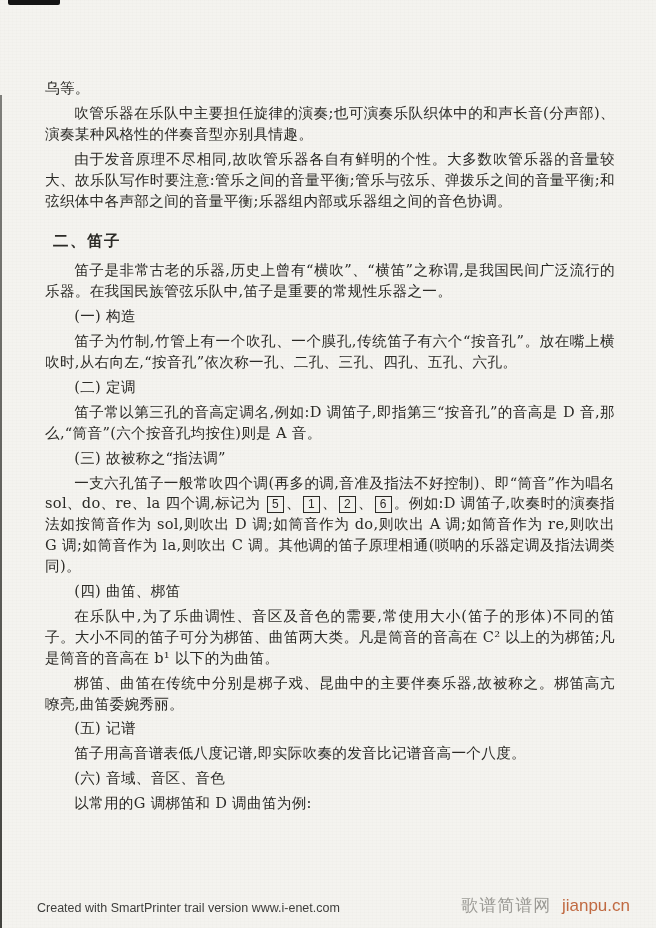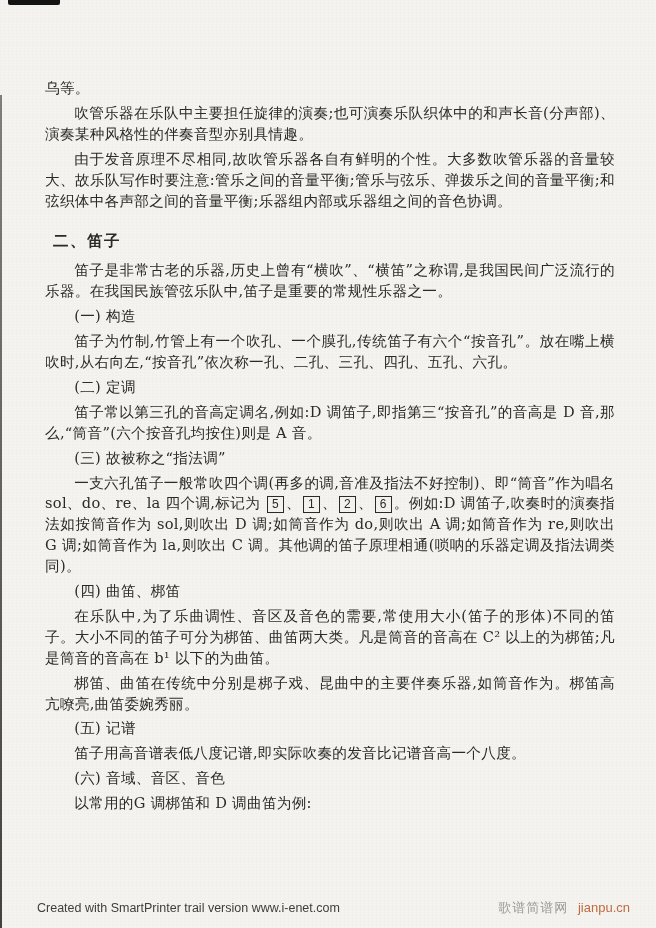--- a/index.html
+++ b/index.html
@@ -37,21 +37,21 @@
   }
 
   .footer-left {
     position:absolute; left:37px; bottom:13px;
     font-family:"Liberation Sans",sans-serif;
     font-size:12.5px; color:#3e3e3c;
   }
   .footer-right {
     position:absolute; right:26px; bottom:11px;
     font-family:"Liberation Sans",sans-serif;
-    font-size:13px; color:#9b9a95; letter-spacing:1px;
+    font-size:17px; color:#9b9a95; letter-spacing:1px;
   }
   .footer-right .lnk { letter-spacing:0; margin-left:5px; }
 </style>
 </head>
 <body>
 
 <div class="page">
   <div class="corner-mark"></div>
   <div class="edge-line"></div>
 
@@ -62,21 +62,21 @@
       <p class="blk heading">二、笛子</p>
       <p class="blk para">笛子是非常古老的乐器,历史上曾有“横吹”、“横笛”之称谓,是我国民间广泛流行的乐器。在我国民族管弦乐队中,笛子是重要的常规性乐器之一。</p>
       <p class="blk sub">(一) 构造</p>
       <p class="blk para">笛子为竹制,竹管上有一个吹孔、一个膜孔,传统笛子有六个“按音孔”。放在嘴上横吹时,从右向左,“按音孔”依次称一孔、二孔、三孔、四孔、五孔、六孔。</p>
       <p class="blk sub">(二) 定调</p>
       <p class="blk para">笛子常以第三孔的音高定调名,例如:D 调笛子,即指第三“按音孔”的音高是 D 音,那么,“筒音”(六个按音孔均按住)则是 A 音。</p>
       <p class="blk sub">(三) 故被称之“指法调”</p>
       <p class="blk para">一支六孔笛子一般常吹四个调(再多的调,音准及指法不好控制)、即“筒音”作为唱名 sol、do、re、la 四个调,标记为 <span class="numbox">5</span>、<span class="numbox">1</span>、<span class="numbox">2</span>、<span class="numbox">6</span>。例如:D 调笛子,吹奏时的演奏指法如按筒音作为 sol,则吹出 D 调;如筒音作为 do,则吹出 A 调;如筒音作为 re,则吹出 G 调;如筒音作为 la,则吹出 C 调。其他调的笛子原理相通(唢呐的乐器定调及指法调类同)。</p>
       <p class="blk sub">(四) 曲笛、梆笛</p>
       <p class="blk para">在乐队中,为了乐曲调性、音区及音色的需要,常使用大小(笛子的形体)不同的笛子。大小不同的笛子可分为梆笛、曲笛两大类。凡是筒音的音高在 C² 以上的为梆笛;凡是筒音的音高在 b¹ 以下的为曲笛。</p>
-      <p class="blk para">梆笛、曲笛在传统中分别是梆子戏、昆曲中的主要伴奏乐器,如筒音作为。梆笛高亢嘹亮,曲笛委婉秀丽。</p>
+      <p class="blk para">梆笛、曲笛在传统中分别是梆子戏、昆曲中的主要伴奏乐器,故被称之。梆笛高亢嘹亮,曲笛委婉秀丽。</p>
       <p class="blk sub">(五) 记谱</p>
       <p class="blk para">笛子用高音谱表低八度记谱,即实际吹奏的发音比记谱音高一个八度。</p>
       <p class="blk sub">(六) 音域、音区、音色</p>
       <p class="blk para">以常用的G 调梆笛和 D 调曲笛为例:</p>
     </div>
 
   <div class="footer-left">Created with SmartPrinter trail version www.i-enet.com</div>
 
   <div class="footer-right">
     <span>歌谱简谱网</span>

